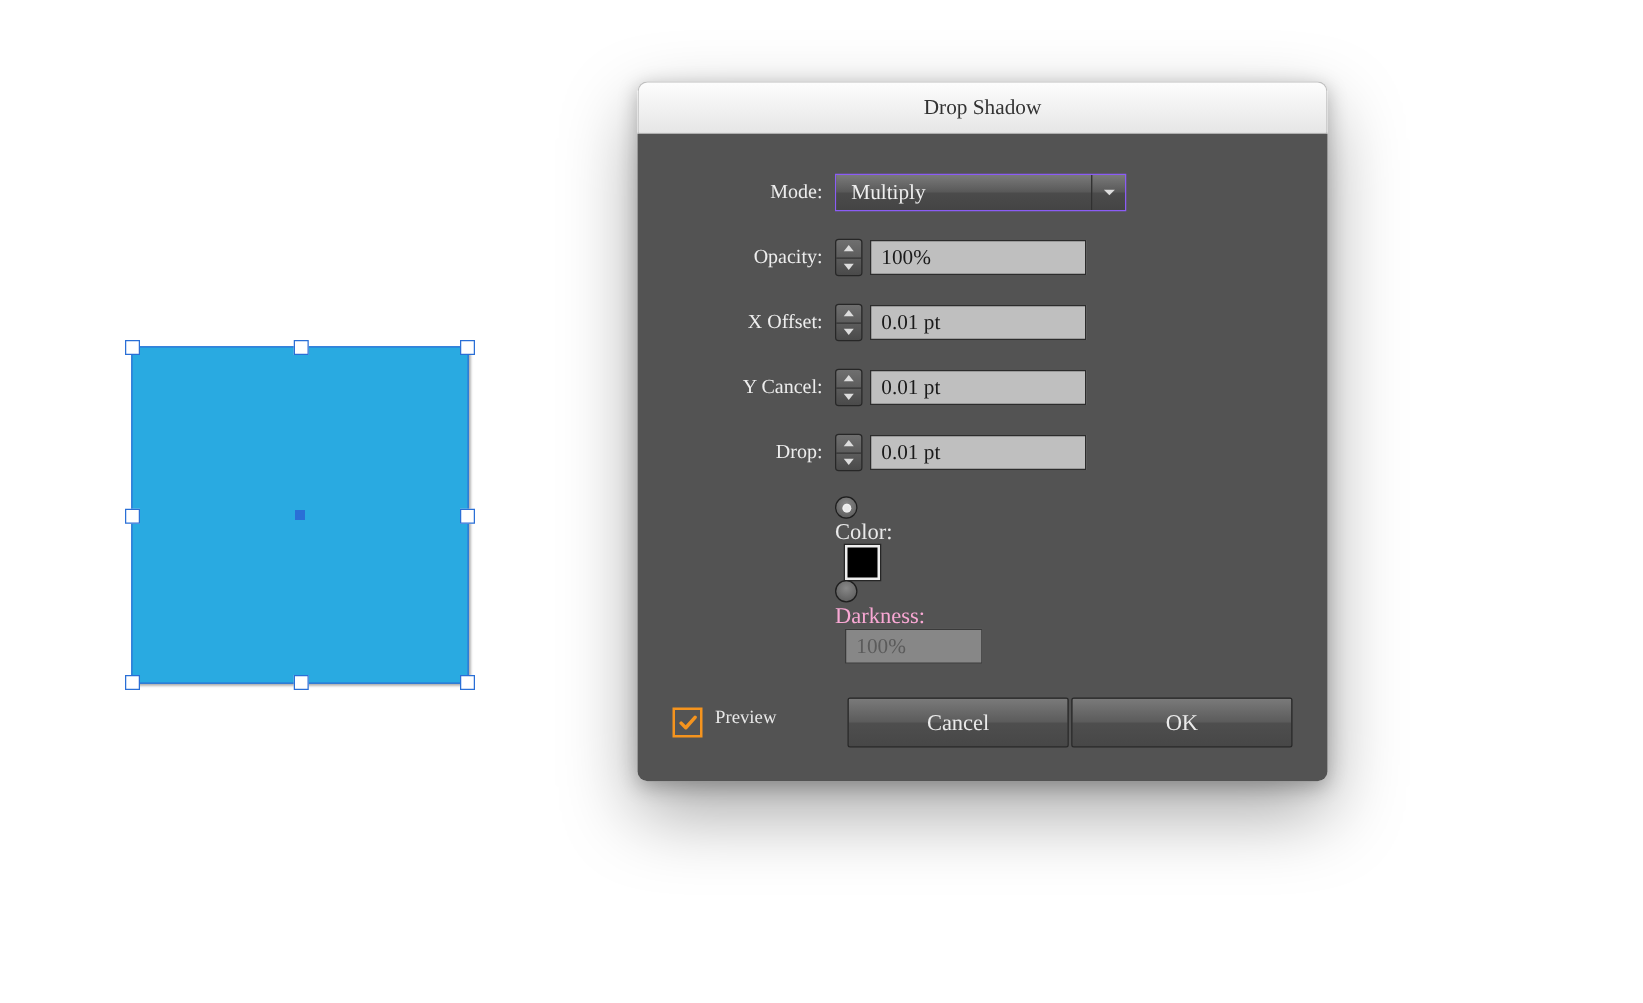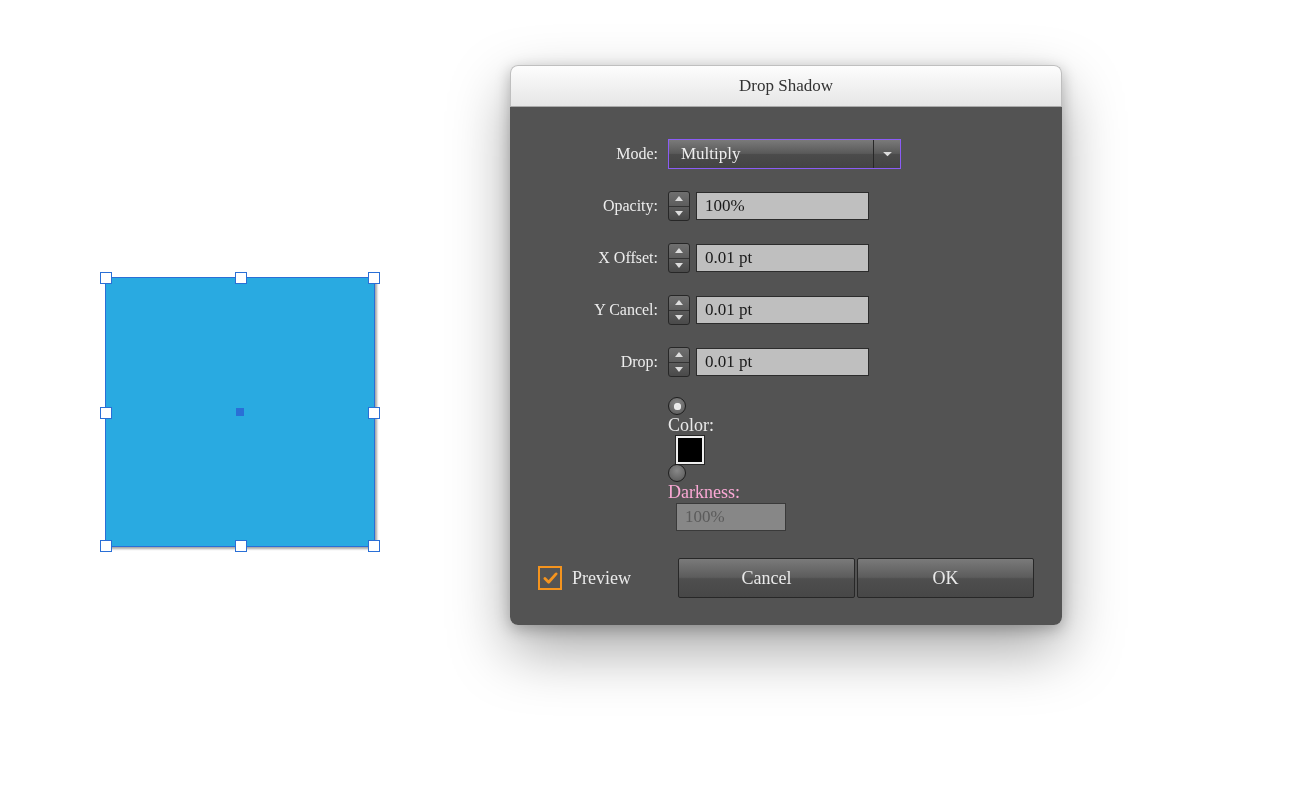--- a/index.html
+++ b/index.html
@@ -41,21 +41,21 @@
   .numfield{width:155px;height:26px;border:1px solid #2c2c2c;background:#bfbfbf;color:#1a1a1a;font-size:17px;padding:0 8px;display:flex;align-items:center;font-family:inherit;}
   
   .color-row{display:flex;align-items:flex-start;margin:18px 0 26px 130px;font-size:18px;flex-direction:column;}
   .radio{width:16px;height:16px;border-radius:50%;border:1px solid #1e1e1e;background:radial-gradient(circle at 50% 35%,#888,#555);
     display:flex;align-items:center;justify-content:center;margin-right:10px;cursor:pointer}
   .radio.on::after{content:"";width:7px;height:7px;border-radius:50%;background:#e9e9e9;box-shadow:0 0 2px #fff inset}
   .swatch{width:24px;height:24px;background:#000;border:2px solid #eee;outline:1px solid #262626;margin:0 26px 0 8px;cursor:pointer}
   .dark-field{width:92px;height:26px;border:1px solid #3a3a3a;background:#878787;color:#5b5b5b;font-size:17px;padding:0 8px;display:flex;align-items:center;margin-left:8px}
   
   .footer{display:flex;align-items:center;margin-top:10px;height:42px;}
-  .chkwrap{display:flex;align-items:center;font-size:18px;cursor:pointer;margin-right:auto}
+  .chkwrap{display:flex;align-items:flex-start;font-size:15px;cursor:pointer;margin-right:auto}
   .chk{width:20px;height:20px;border:2px solid #f5941e;background:#545454;display:flex;align-items:center;justify-content:center;margin-right:10px}
   .chk svg{width:15px;height:13px;stroke:#f5941e;stroke-width:3;fill:none;stroke-linecap:round;stroke-linejoin:round}
   .btn{width:175px;height:38px;border:1px solid #272727;margin-left:2px;
     background:linear-gradient(#7a7a7a,#5c5c5c 48%,#4e4e4e 52%,#474747);
     color:#eaeaea;font-size:18px;display:flex;align-items:center;justify-content:center;cursor:pointer;border-radius:2px}
   .disabled-text{color:#f9a8d4}
 </style>
 </head>
 <body>
 

